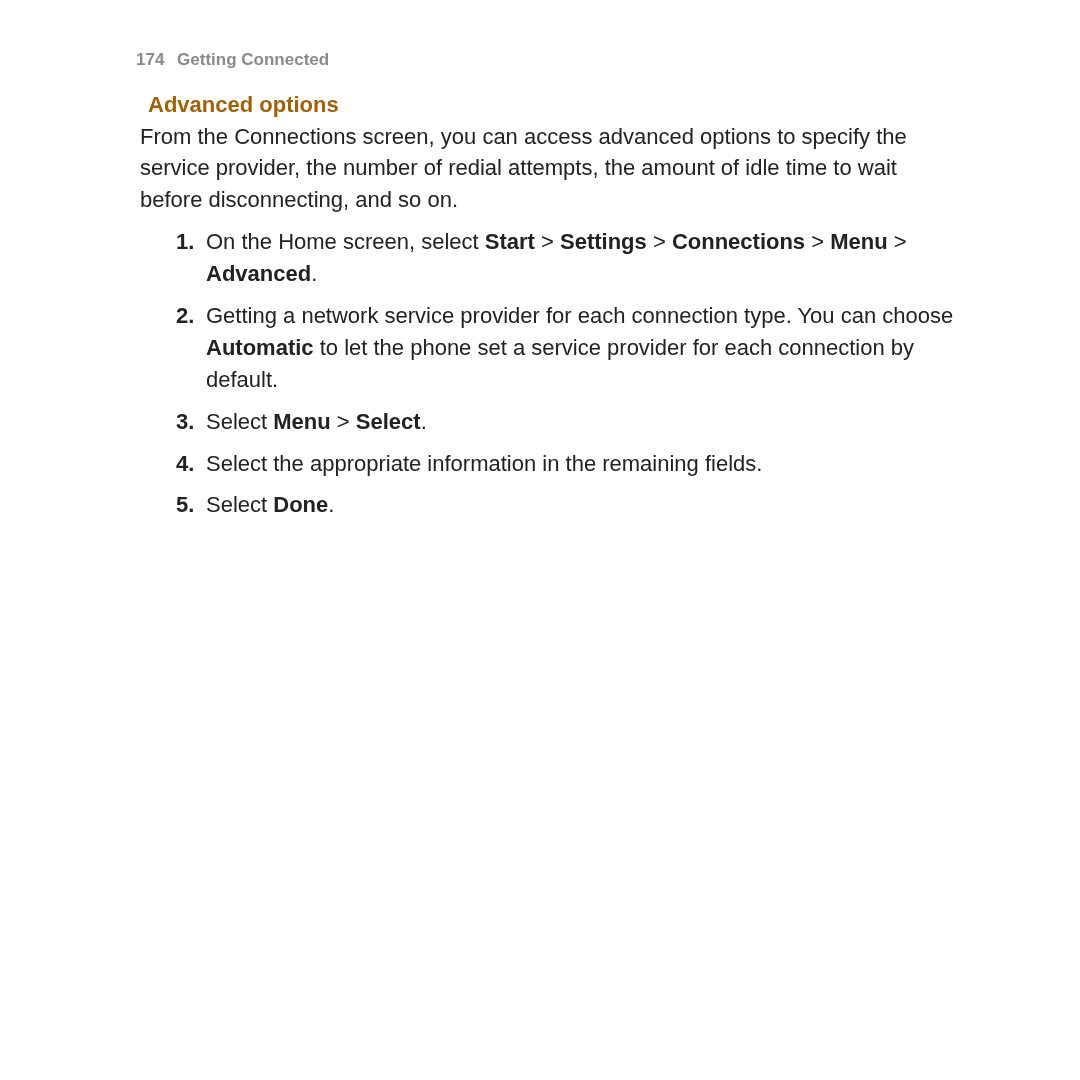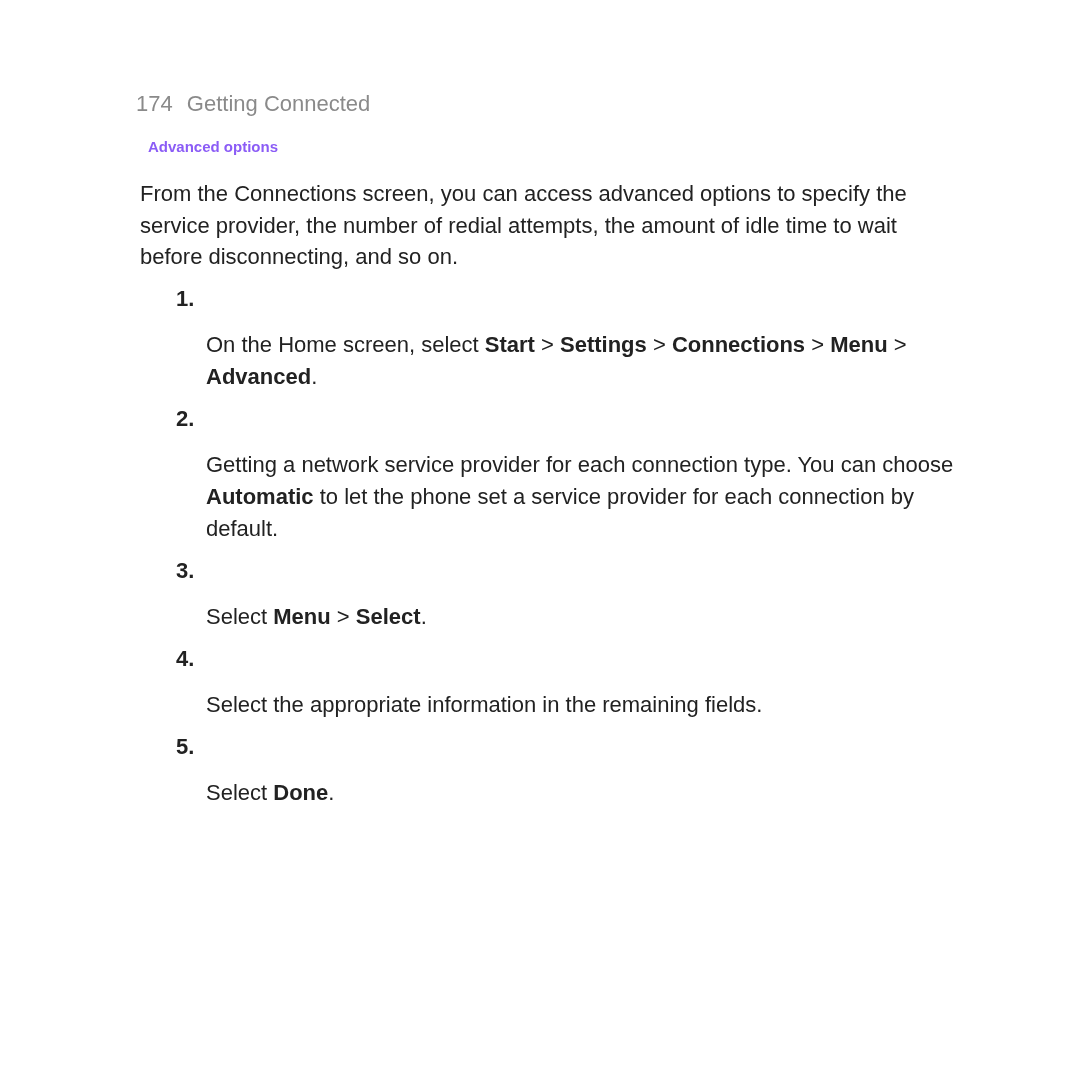--- a/index.html
+++ b/index.html
@@ -12,35 +12,34 @@
       height: 1080px;
       background: #ffffff;
       font-family: "Segoe UI", "Helvetica Neue", Arial, sans-serif;
       padding: 48px 110px 48px 140px;
       color: #222222;
       font-size: 22px;
       line-height: 1.45;
     }
     .page-header {
       color: #8a8a8a;
-      font-size: 22px;
-      font-weight: 400;
+      font-size: 17px;
+      font-weight: 700;
       margin-bottom: 16px;
       margin-left: -4px;
-      margin-top: 40px;
     }
     .page-number {
       margin-right: 8px;
     }
     .section-heading {
-      color: #8b5cf6;
+      color: #a16207;
       font-weight: 700;
-      font-size: 15px;
+      font-size: 22px;
       margin-left: 8px;
-      margin-bottom: 20px;
+      margin-bottom: 0;
     }
     .intro-text {
       margin-left: 0;
       margin-bottom: 10px;
       max-width: 820px;
     }
     .steps {
       list-style: none;
       margin-left: 36px;
       max-width: 800px;
@@ -50,21 +49,20 @@
       align-items: flex-start;
       margin-bottom: 10px;
     }
     .step-num {
       font-weight: 700;
       min-width: 30px;
       flex-shrink: 0;
     }
     .step-body {
       flex: 1;
-      margin-top: 46px;
     }
     .b {
       font-weight: 700;
     }
   </style>
 </head>
 <body>
 
 <div class="page-header">
   <span class="page-number">174</span>

